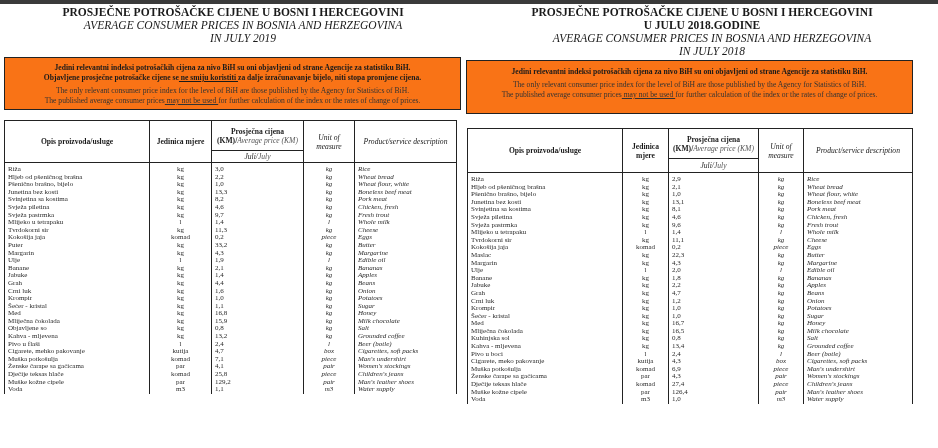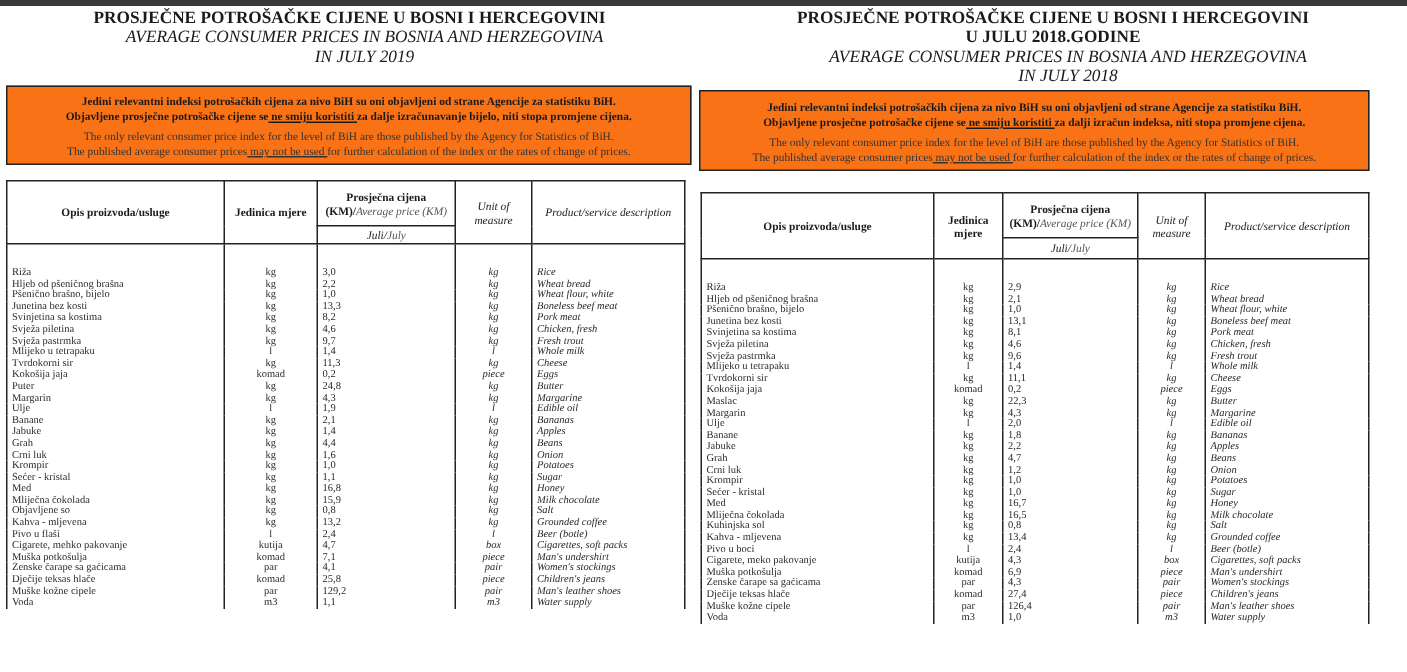--- a/index.html
+++ b/index.html
@@ -17,21 +17,21 @@
   .notice u { text-decoration: underline; }
   .notice .gap { height: 3px; }
   table.prices { position: absolute; border-collapse: collapse; font-family: "Liberation Serif", serif; font-size: 7px; table-layout: fixed; }
   table.prices th { border: 1.5px solid #222; font-weight: bold; font-size: 7.6px; line-height: 9px; text-align: center; vertical-align: middle; padding: 1px 2px; background: #fff; }
   table.prices th i { font-weight: normal; margin-top: 13px; }
   table.prices th .light { font-weight: normal; font-style: italic; color: #555; }
   table.prices td { border-left: 1.5px solid #222; border-right: 1.5px solid #222; padding: 0 3px; line-height: 7.6px; height: 7.6px; white-space: nowrap; overflow: hidden; color: #2a2a2a; }
   table.prices td.c { text-align: center; }
   table.prices td.r { text-align: left; }
   table.prices td.it { font-style: italic; }
-  table.prices tr.first td { padding-top: 15px; }
+  table.prices tr.first td { padding-top: 3px; }
   .tall td { height: 20px; vertical-align: middle; }
 </style>
 </head>
 <body>
 
 <div class="topbar"></div>
 
 <div class="panel left">
   <div style="position:absolute; left:0; top:2px; width:466px;">
     <div class="title">PROSJEČNE POTROŠAČKE CIJENE U BOSNI I HERCEGOVINI</div>
@@ -132,21 +132,21 @@
         <tr>
           <td class="">Kokošija jaja</td>
           <td class="c">komad</td>
           <td class="r">0,2</td>
           <td class="c it">piece</td>
           <td class="it">Eggs</td>
         </tr>
         <tr>
           <td class="">Puter</td>
           <td class="c">kg</td>
-          <td class="r">24,8</td>
+          <td class="r">33,2</td>
           <td class="c it">kg</td>
           <td class="it">Butter</td>
         </tr>
         <tr>
           <td class="">Margarin</td>
           <td class="c">kg</td>
           <td class="r">4,3</td>
           <td class="c it">kg</td>
           <td class="it">Margarine</td>
         </tr>
@@ -282,21 +282,20 @@
 
 <div class="panel right">
   <div style="position:absolute; left:0; top:2px; width:472px;">
     <div class="title">PROSJEČNE POTROŠAČKE CIJENE U BOSNI I HERCEGOVINI</div>
     <div class="title">U JULU 2018.GODINE</div>
     <div class="subtitle">AVERAGE CONSUMER PRICES IN BOSNIA AND HERZEGOVINA</div>
     <div class="subtitle">IN JULY 2018</div>
   </div>
   <div class="notice" style="left:0px; top:56px; width:447px; height:54px; padding-top:6px;">
     <div class="bs">Jedini relevantni indeksi potrošačkih cijena za nivo BiH su oni objavljeni od strane Agencije za statistiku BiH.</div>
-    <div class="bs"><span>Objavljene prosječne potrošačke cijene se</span><u> ne smiju koristiti </u><span>za dalji izračun indeksa, niti stopa promjene cijena.</span></div>
     <div class="gap"></div>
     <div class="en">The only relevant consumer price index for the level of BiH are those published by the Agency for Statistics of BiH.</div>
     <div class="en"><span>The published average consumer prices</span><u> may not be used </u><span>for further calculation of the index or the rates of change of prices.</span></div>
   </div>
   <table class="prices" id="tbl-right" style="left:1px; top:124px; width:445px;">
     <colgroup>
       <col style="width:155px">
         <col style="width:46px">
         <col style="width:90px">
         <col style="width:45px">

